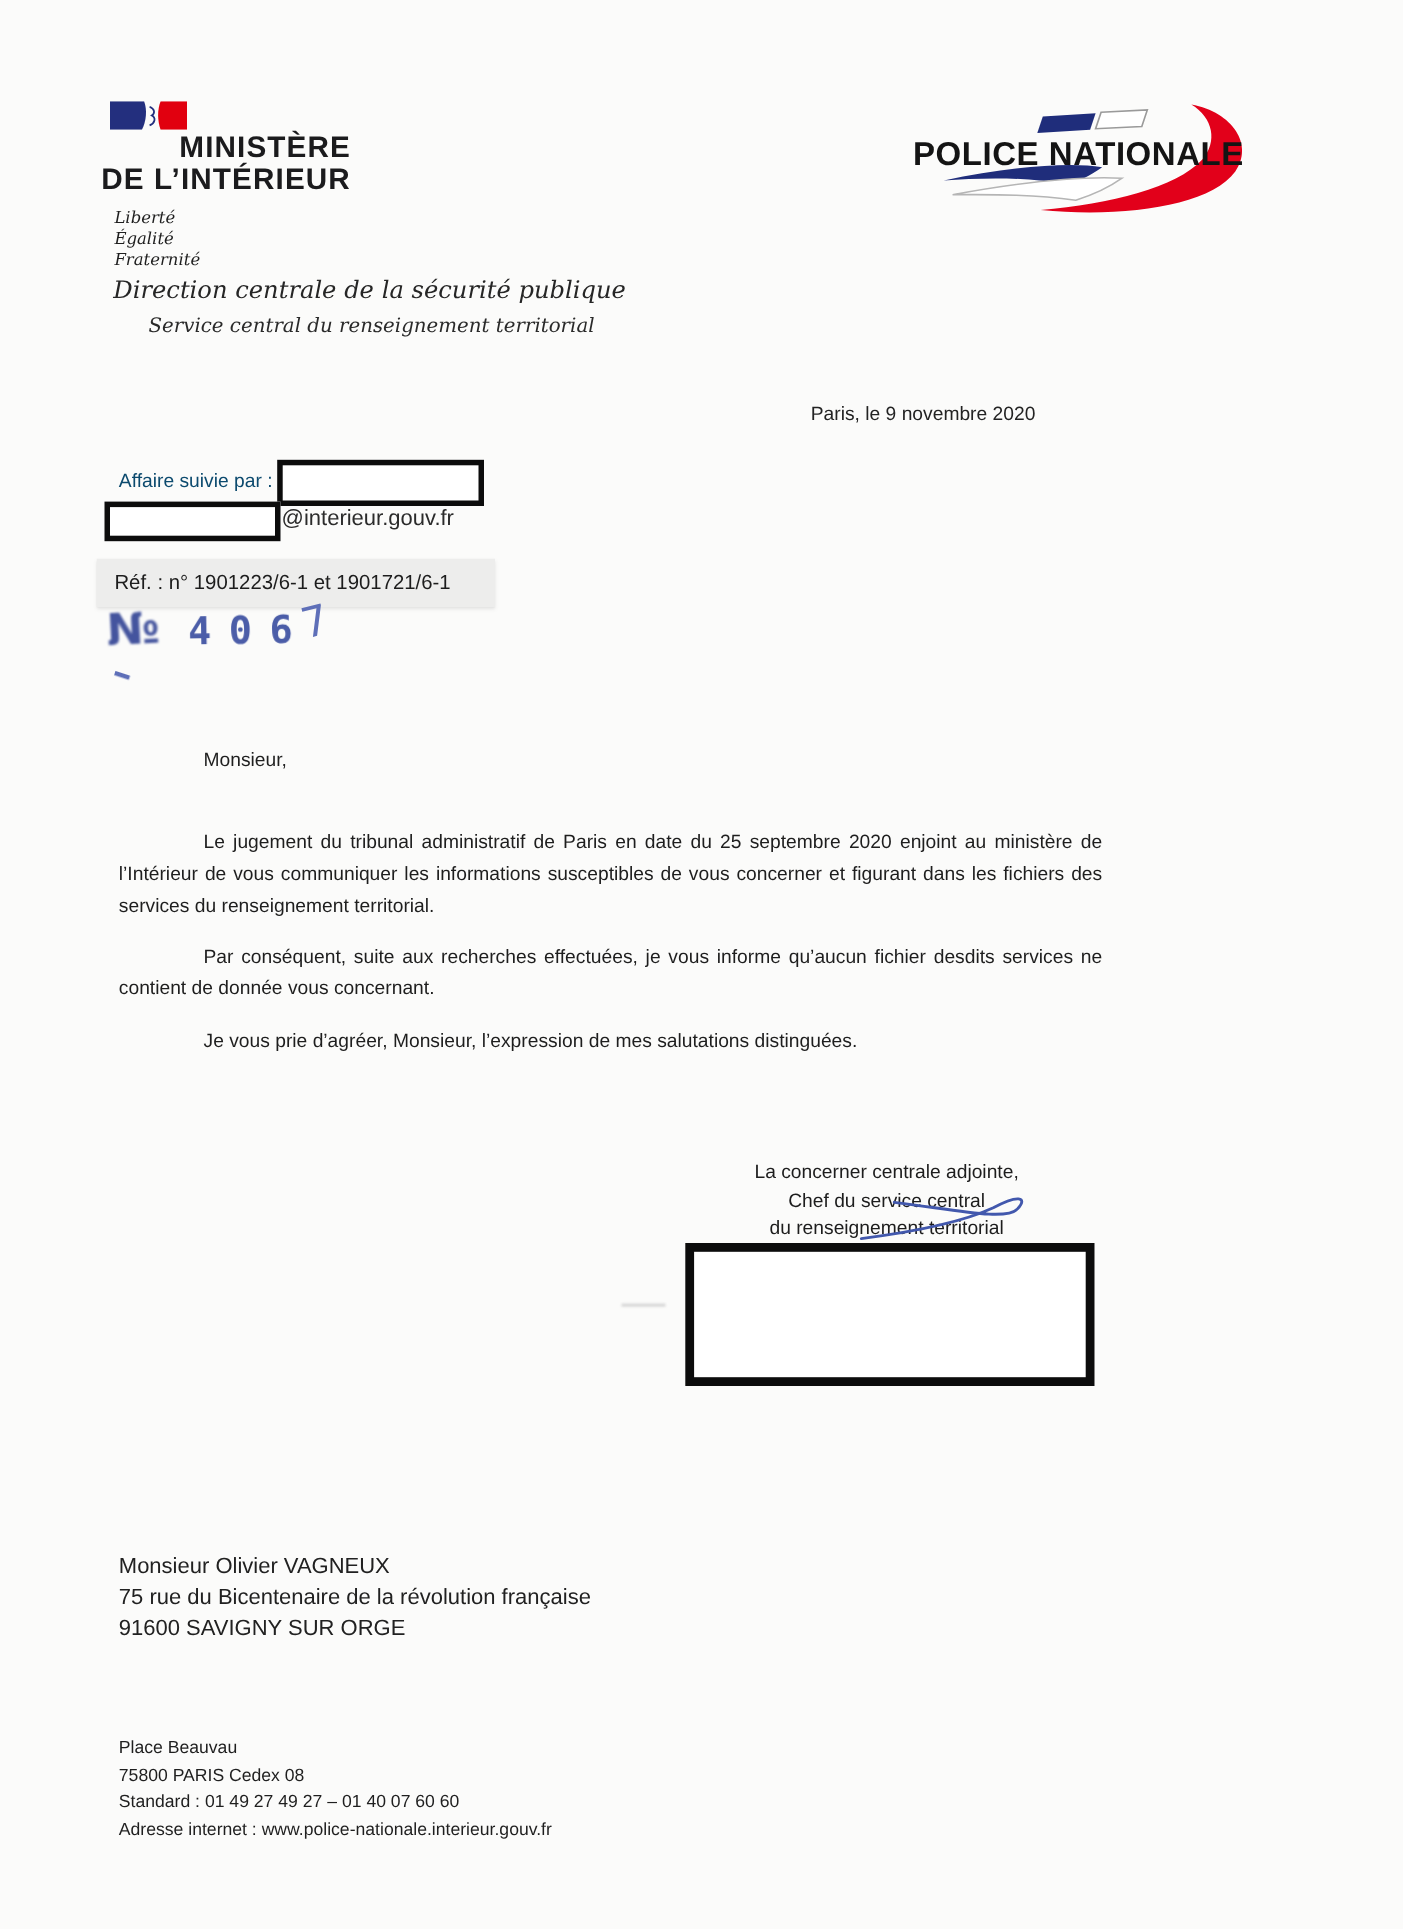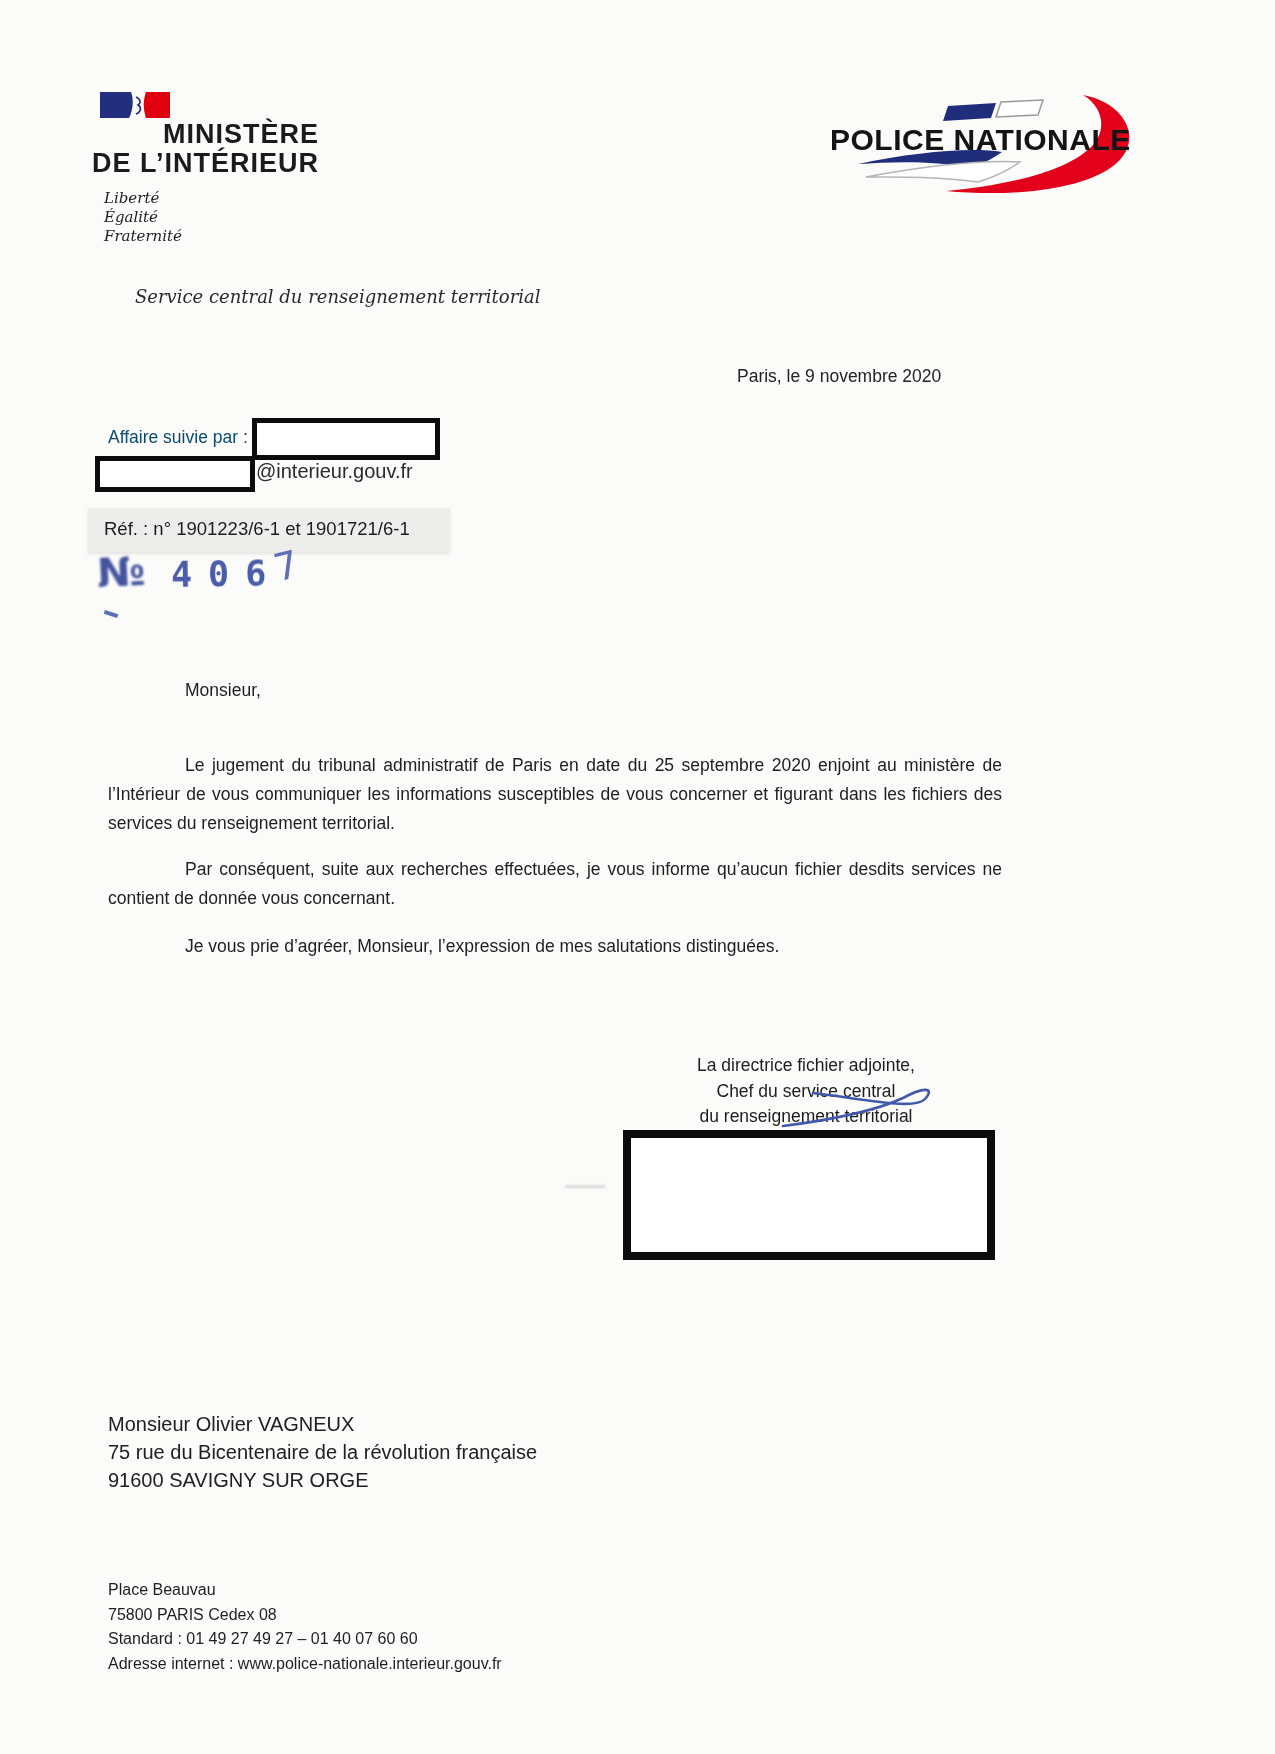--- a/index.html
+++ b/index.html
@@ -144,20 +144,21 @@
     <path d="M173,10 L215,8 L210,23 L168,25 Z" fill="#ffffff" stroke="#9a9a9a" stroke-width="1.5"></path>
 
     <path d="M255,3 C293,10 312,40 295,64 C272,96 192,106 118,99 C182,93 241,79 265,53 C279,37 275,15 255,3 Z" fill="#e2001a"></path>
 
     <path d="M30,72 C88,60 142,55 174,60 C163,68 153,72 144,76 C102,68 62,70 30,72 Z" fill="#1f2d7b"></path>
 
     <path d="M38,85 C98,74 152,68 192,70 C178,80 163,86 150,90 C107,84 68,85 38,85 Z" fill="#ffffff" stroke="#b5b5b5" stroke-width="1.5"></path>
     <text x="2" y="58" font-family="Liberation Sans, sans-serif" font-weight="bold" font-size="30" fill="#141414" letter-spacing="0.5">POLICE NATIONALE</text>
   </svg>
 
+  <div class="abs direction">Direction centrale de la sécurité publique</div>
   <div class="abs service">Service central du renseignement territorial</div>
 
   <div class="abs dateline">Paris, le 9 novembre 2020</div>
 
   <div class="abs affaire-row">Affaire suivie par :</div>
   <div class="abs redact redact-1"></div>
   <div class="abs redact redact-2"></div>
   <div class="abs email-suffix">@interieur.gouv.fr</div>
 
   <div class="abs ref-band"></div>
@@ -167,21 +168,21 @@
     <span class="no-sym">№</span><span class="digits">406</span><span class="hand7">7</span>
   </div>
   <div class="abs stamp-tick"></div>
 
   <div class="abs salutation">Monsieur,</div>
   <div class="abs para para-1">Le jugement du tribunal administratif de Paris en date du 25 septembre 2020 enjoint au ministère de l’Intérieur de vous communiquer les informations susceptibles de vous concerner et figurant dans les fichiers des services du renseignement territorial.</div>
   <div class="abs para para-2">Par conséquent, suite aux recherches effectuées, je vous informe qu’aucun fichier desdits services ne contient de donnée vous concernant.</div>
   <div class="abs para para-3">Je vous prie d’agréer, Monsieur, l’expression de mes salutations distinguées.</div>
 
   <div class="abs sig-block">
-    <div>La directrice fichier adjointe,</div>
+    <div>La concerner centrale adjointe,</div>
     <div>Chef du service central</div>
     <div>du renseignement territorial</div>
   </div>
 
   <svg class="abs sig-stroke" width="175" height="58" viewBox="0 0 175 58">
     <path d="M8,48 C55,42 100,33 128,20 C150,8 160,10 150,21 C140,32 95,22 38,15" fill="none" stroke="#4258ad" stroke-width="2.6" stroke-linecap="round"></path>
   </svg>
 
   <div class="abs redact redact-3"></div>
   <div class="abs scan-dash"></div>

